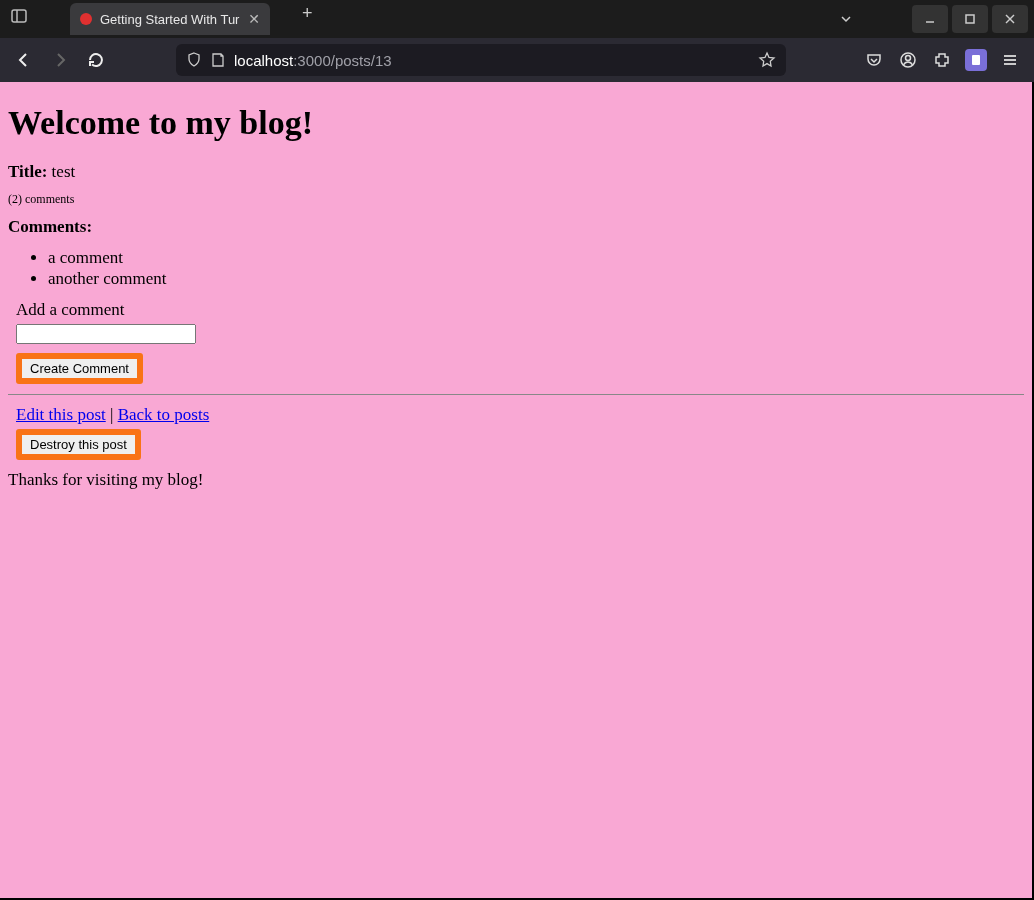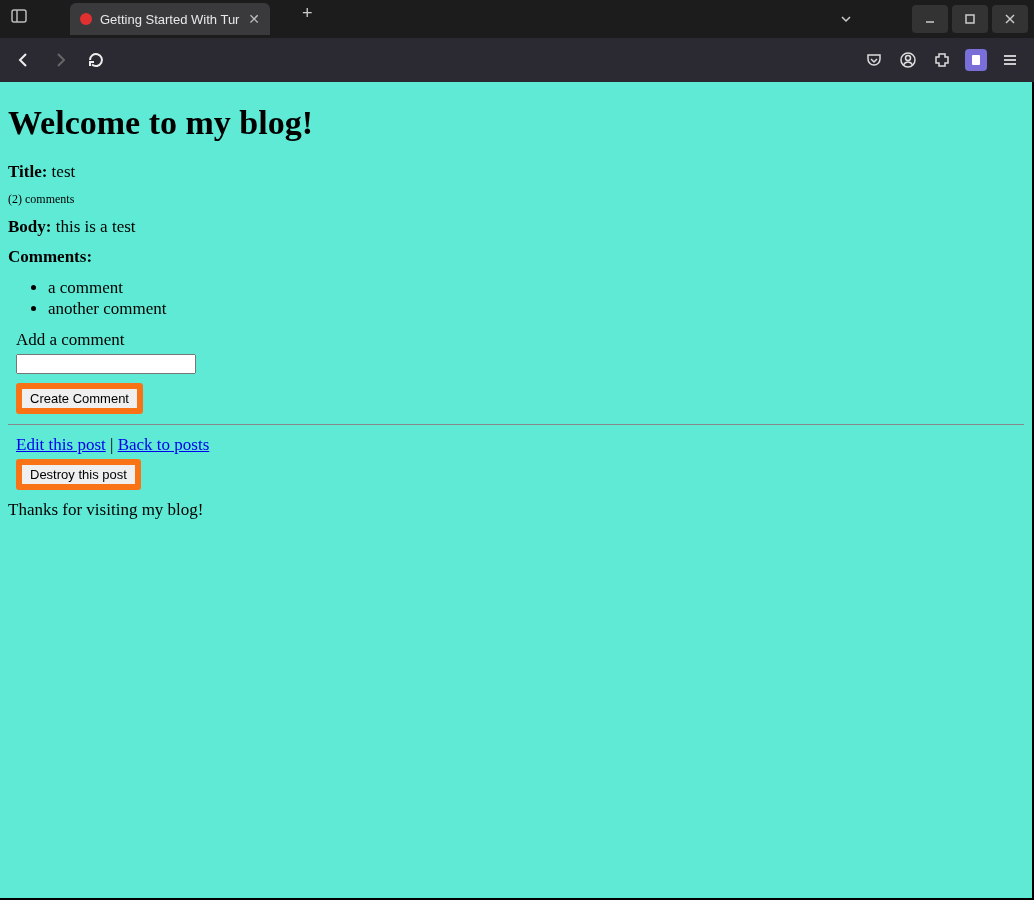--- a/index.html
+++ b/index.html
@@ -137,21 +137,21 @@
     }
     .tb-icon {
       width: 32px;
       height: 32px;
       display: flex;
       align-items: center;
       justify-content: center;
       color: #ddd;
     }
     .content {
-      background: #5eead4;
+      background: #f9a8d4;
       height: calc(900px - 38px - 44px);
       padding: 8px;
       font-family: Georgia, "Times New Roman", serif;
       color: #000;
       overflow: auto;
       border: 2px solid #000;
       border-top: none;
       border-left: none;
     }
     .content h1 {
@@ -245,20 +245,42 @@
         <path d="M7 3l6 6-6 6"></path>
       </svg>
   </div>
   <div class="nav-btn">
     <svg width="18" height="18" viewBox="0 0 18 18" fill="none" stroke="#eee" stroke-width="2">
         <path d="M3 9a6 6 0 1 1 2 4.5"></path>
         <path d="M3 15v-4h4"></path>
       </svg>
   </div>
 
+  <div class="urlbar">
+    <span>
+      <svg width="16" height="16" viewBox="0 0 16 16" fill="none" stroke="#ccc" stroke-width="1.3">
+          <path d="M8 1l5 2v4c0 4-5 7-5 7S3 11 3 7V3l5-2z"></path>
+        </svg>
+    </span>
+    <span>
+      <svg width="16" height="16" viewBox="0 0 16 16" fill="none" stroke="#ccc" stroke-width="1.3">
+          <path d="M3 2h8l2 2v10H3z"></path>
+          <path d="M11 2v2h2"></path>
+        </svg>
+    </span>
+    <span class="url-text">
+      <span class="url-host">localhost</span>
+        <span class="url-path">:3000/posts/13</span>
+    </span>
+    <span class="star">
+      <svg width="18" height="18" viewBox="0 0 18 18" fill="none" stroke="#ccc" stroke-width="1.3">
+          <path d="M9 2l2 4.5 5 .5-3.7 3.3L13 15l-4-2.4L5 15l.7-4.7L2 7l5-.5L9 2z"></path>
+        </svg>
+    </span>
+  </div>
 
   <div class="toolbar-right">
     <div class="tb-icon">
       <svg width="18" height="18" viewBox="0 0 18 18" fill="none" stroke="#ddd" stroke-width="1.5">
           <path d="M3 4h12v4a6 6 0 0 1-12 0V4z"></path>
           <path d="M6 8l3 3 3-3"></path>
         </svg>
     </div>
     <div class="tb-icon">
       <svg width="18" height="18" viewBox="0 0 18 18" fill="none" stroke="#ddd" stroke-width="1.5">
@@ -289,24 +311,20 @@
 
 <div class="content">
   <h1>Welcome to my blog!</h1>
 
   <p>
     <span class="label">Title:</span>
     <span>test</span>
   </p>
   <div class="meta">(2) comments</div>
 
-  <p>
-    <span class="label">Body:</span>
-    <span>this is a test</span>
-  </p>
 
   <p>
     <span class="label">Comments:</span>
   </p>
 
   <ul>
     <li>a comment</li>
     <li>another comment</li>
   </ul>
 

